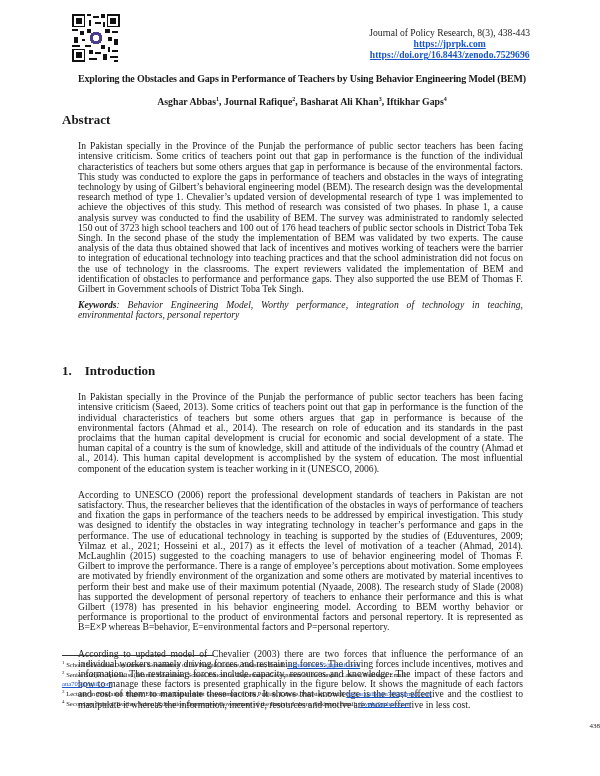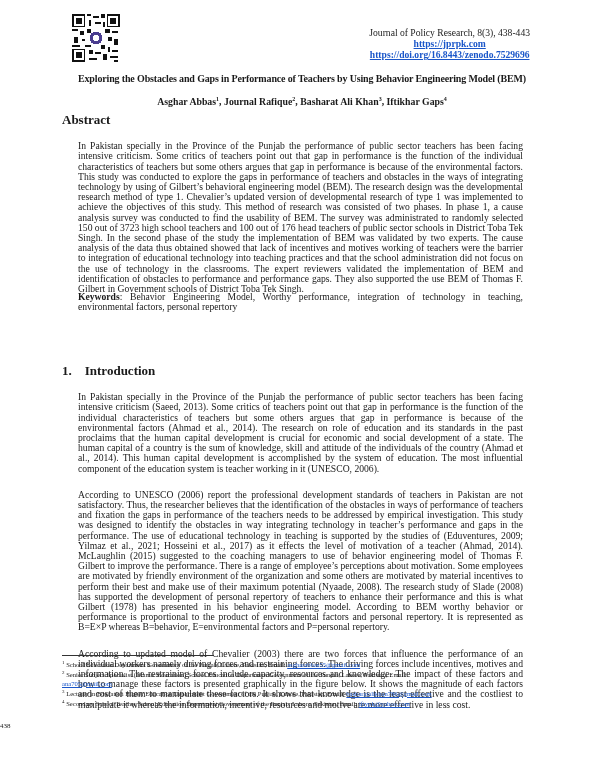--- a/index.html
+++ b/index.html
@@ -9,28 +9,28 @@
   .qr { position: absolute; left: 72px; top: 14px; width: 48px; height: 48px; }
   .journal { position: absolute; right: 70px; top: 27px; text-align: center; font-size: 9.6px; line-height: 11.2px; }
   .journal a { color: #1a56c9; text-decoration: underline; display: block; font-weight: bold; }
   .title { position: absolute; left: 62px; width: 480px; top: 73px; text-align: center; font-weight: bold; font-size: 10px; line-height: 11px; letter-spacing: -0.15px; white-space: nowrap; }
   .authors { position: absolute; left: 62px; width: 480px; top: 96px; text-align: center; font-weight: bold; font-size: 9.8px; }
   .authors sup { font-size: 6px; }
   .body { position: absolute; left: 62px; width: 477px; font-size: 9.65px; line-height: 10.2px; text-align: justify; }
   .body p { margin: 16px; }
   .h { font-weight: bold; font-size: 13px; }
   .abs { top: 115px; }
-  .kw { top: 276px; }
+  .kw { top: 284px; font-style: italic; }
   .intro { top: 318px; }
   .rule { position: absolute; left: 62px; top: 655px; width: 152px; border-top: 1px solid #333; }
   .fn { position: absolute; left: 62px; width: 477px; top: 659px; font-size: 6.6px; line-height: 8.1px; }
   .fn div { white-space: nowrap; }
   .fn sup { font-size: 5px; }
   .fn a { color: #1a56c9; text-decoration: underline; }
-  .pageno { position: absolute; left: 0; width: 600px; top: 722px; text-align: left; font-size: 7px; }
+  .pageno { position: absolute; left: 0; width: 600px; top: 722px; text-align: right; font-size: 7px; }
 </style>
 </head>
 <body>
 
 <div class="page">
 
   <svg class="qr" viewBox="0 0 25 25" shape-rendering="crispEdges">
     <rect width="25" height="25" fill="#fff"></rect>
     <g fill="#111">
       <rect x="0" y="0" width="7" height="7"></rect>

